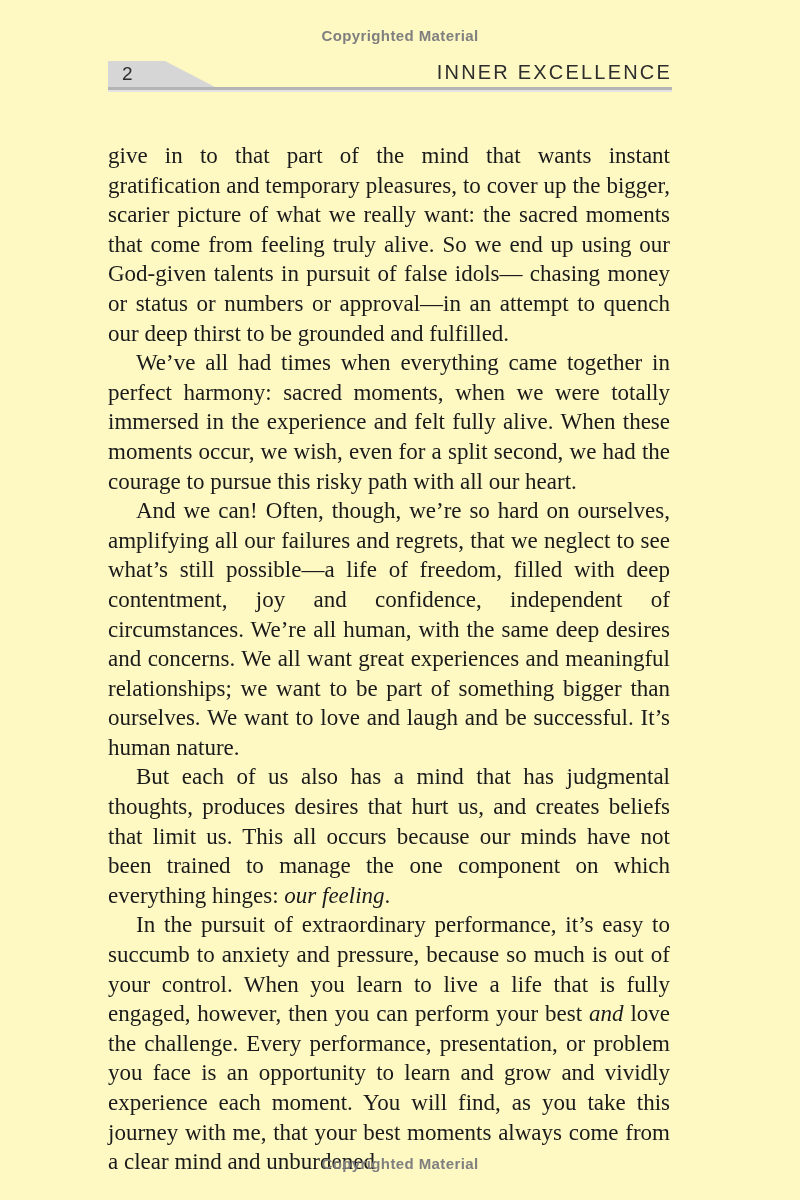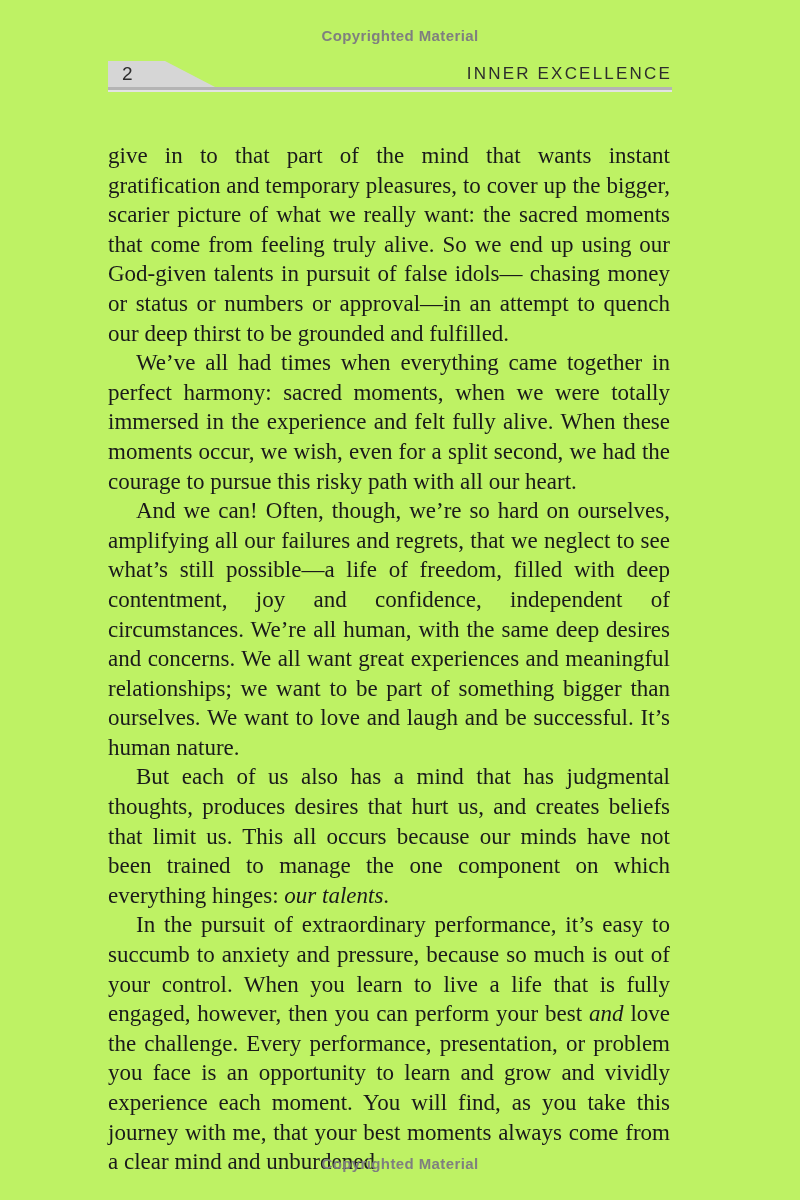--- a/index.html
+++ b/index.html
@@ -5,21 +5,21 @@
   html,body{margin:0;padding:0;}
   body{
     width:800px;height:1200px;
     background:#ffffff;
     position:relative;
     font-family:"Liberation Serif", serif;
     overflow:hidden;
   }
   .page{
     position:absolute;inset:0;
-    background:#bef264;
+    background:#fef9c3;
   }
   
   .notice{
     position:absolute;left:0;width:800px;
     text-align:center;
     font-family:"Liberation Sans", sans-serif;
     font-weight:bold;
     font-size:15px;
     letter-spacing:0.4px;
     color:var(--notice,#7f7f7f);
@@ -54,21 +54,21 @@
     position:absolute;
     left:14px;top:2px;
     font-family:"Liberation Sans", sans-serif;
     font-size:19px;
     color:var(--header-text,#2d2d2d);
   }
   .running-title{
     position:absolute;
     right:0;bottom:7px;
     font-family:"Liberation Sans", sans-serif;
-    font-size:17px;
+    font-size:20px;
     letter-spacing:2.2px;
     color:var(--header-text,#2d2d2d);
     white-space:nowrap;
   }
 
   
   .body-text{
     position:absolute;
     left:108px;top:141px;
     width:562px;
@@ -98,19 +98,19 @@
     <div class="page-tab">
       <span class="page-number">2</span>
     </div>
     <span class="running-title">INNER EXCELLENCE</span>
   </div>
 
   <div class="body-text">
       <p class="no-indent"><span>give in to that part of the mind that wants instant gratification and temporary pleasures, to cover up the bigger, scarier picture of what we really want: the sacred moments that come from feeling truly alive. So we end up using our God-given talents in pursuit of false idols— chasing money or status or numbers or approval—in an attempt to quench our deep thirst to be grounded and fulfilled.</span></p>
       <p><span>We’ve all had times when everything came together in perfect harmony: sacred moments, when we were totally immersed in the experience and felt fully alive. When these moments occur, we wish, even for a split second, we had the courage to pursue this risky path with all our heart.</span></p>
       <p><span>And we can! Often, though, we’re so hard on ourselves, amplifying all our failures and regrets, that we neglect to see what’s still possible—a life of freedom, filled with deep contentment, joy and confidence, independent of circumstances. We’re all human, with the same deep desires and concerns. We all want great experiences and meaningful relationships; we want to be part of something bigger than ourselves. We want to love and laugh and be successful. It’s human nature.</span></p>
-      <p><span>But each of us also has a mind that has judgmental thoughts, produces desires that hurt us, and creates beliefs that limit us. This all occurs because our minds have not been trained to manage the one component on which everything hinges: </span><em>our talents</em><span>.</span></p>
+      <p><span>But each of us also has a mind that has judgmental thoughts, produces desires that hurt us, and creates beliefs that limit us. This all occurs because our minds have not been trained to manage the one component on which everything hinges: </span><em>our feeling</em><span>.</span></p>
       <p><span>In the pursuit of extraordinary performance, it’s easy to succumb to anxiety and pressure, because so much is out of your control. When you learn to live a life that is fully engaged, however, then you can perform your best </span><em>and</em><span> love the challenge. Every performance, presentation, or problem you face is an opportunity to learn and grow and vividly experience each moment. You will find, as you take this journey with me, that your best moments always come from a clear mind and unburdened</span></p>
     </div>
 
   <div class="notice notice-bottom">Copyrighted Material</div>
 
 </div>
 
 </body></html>

